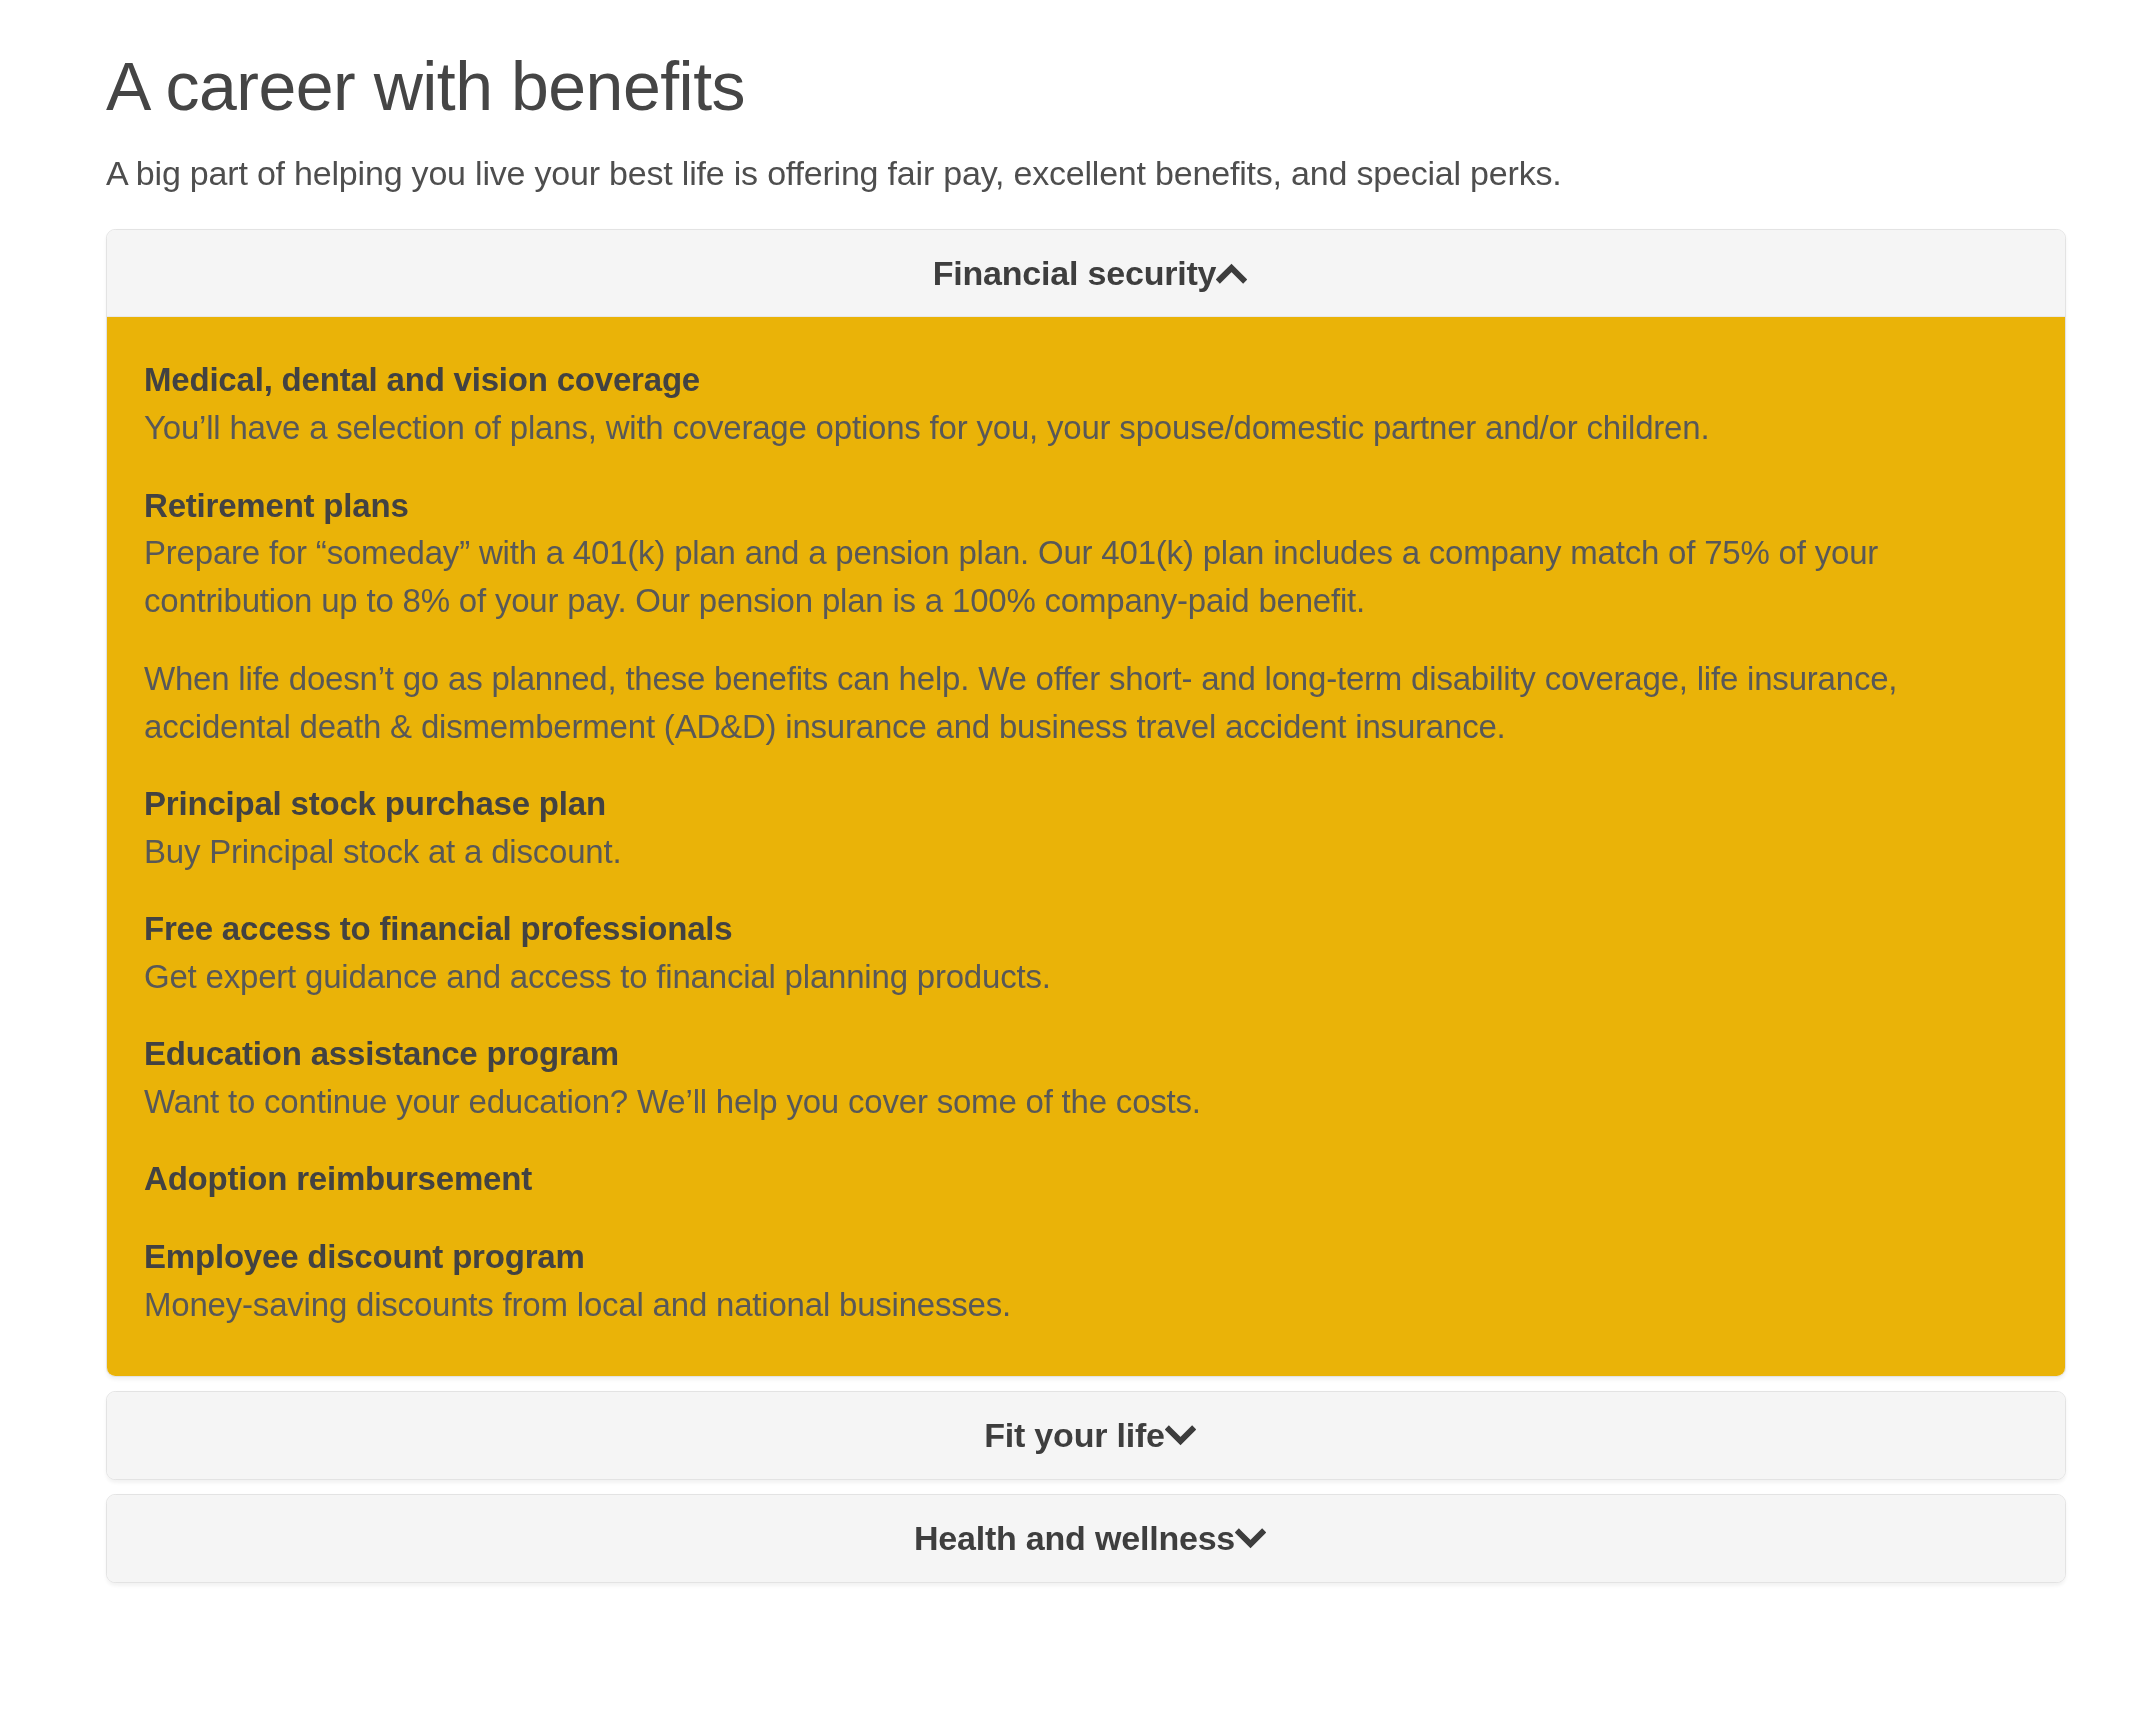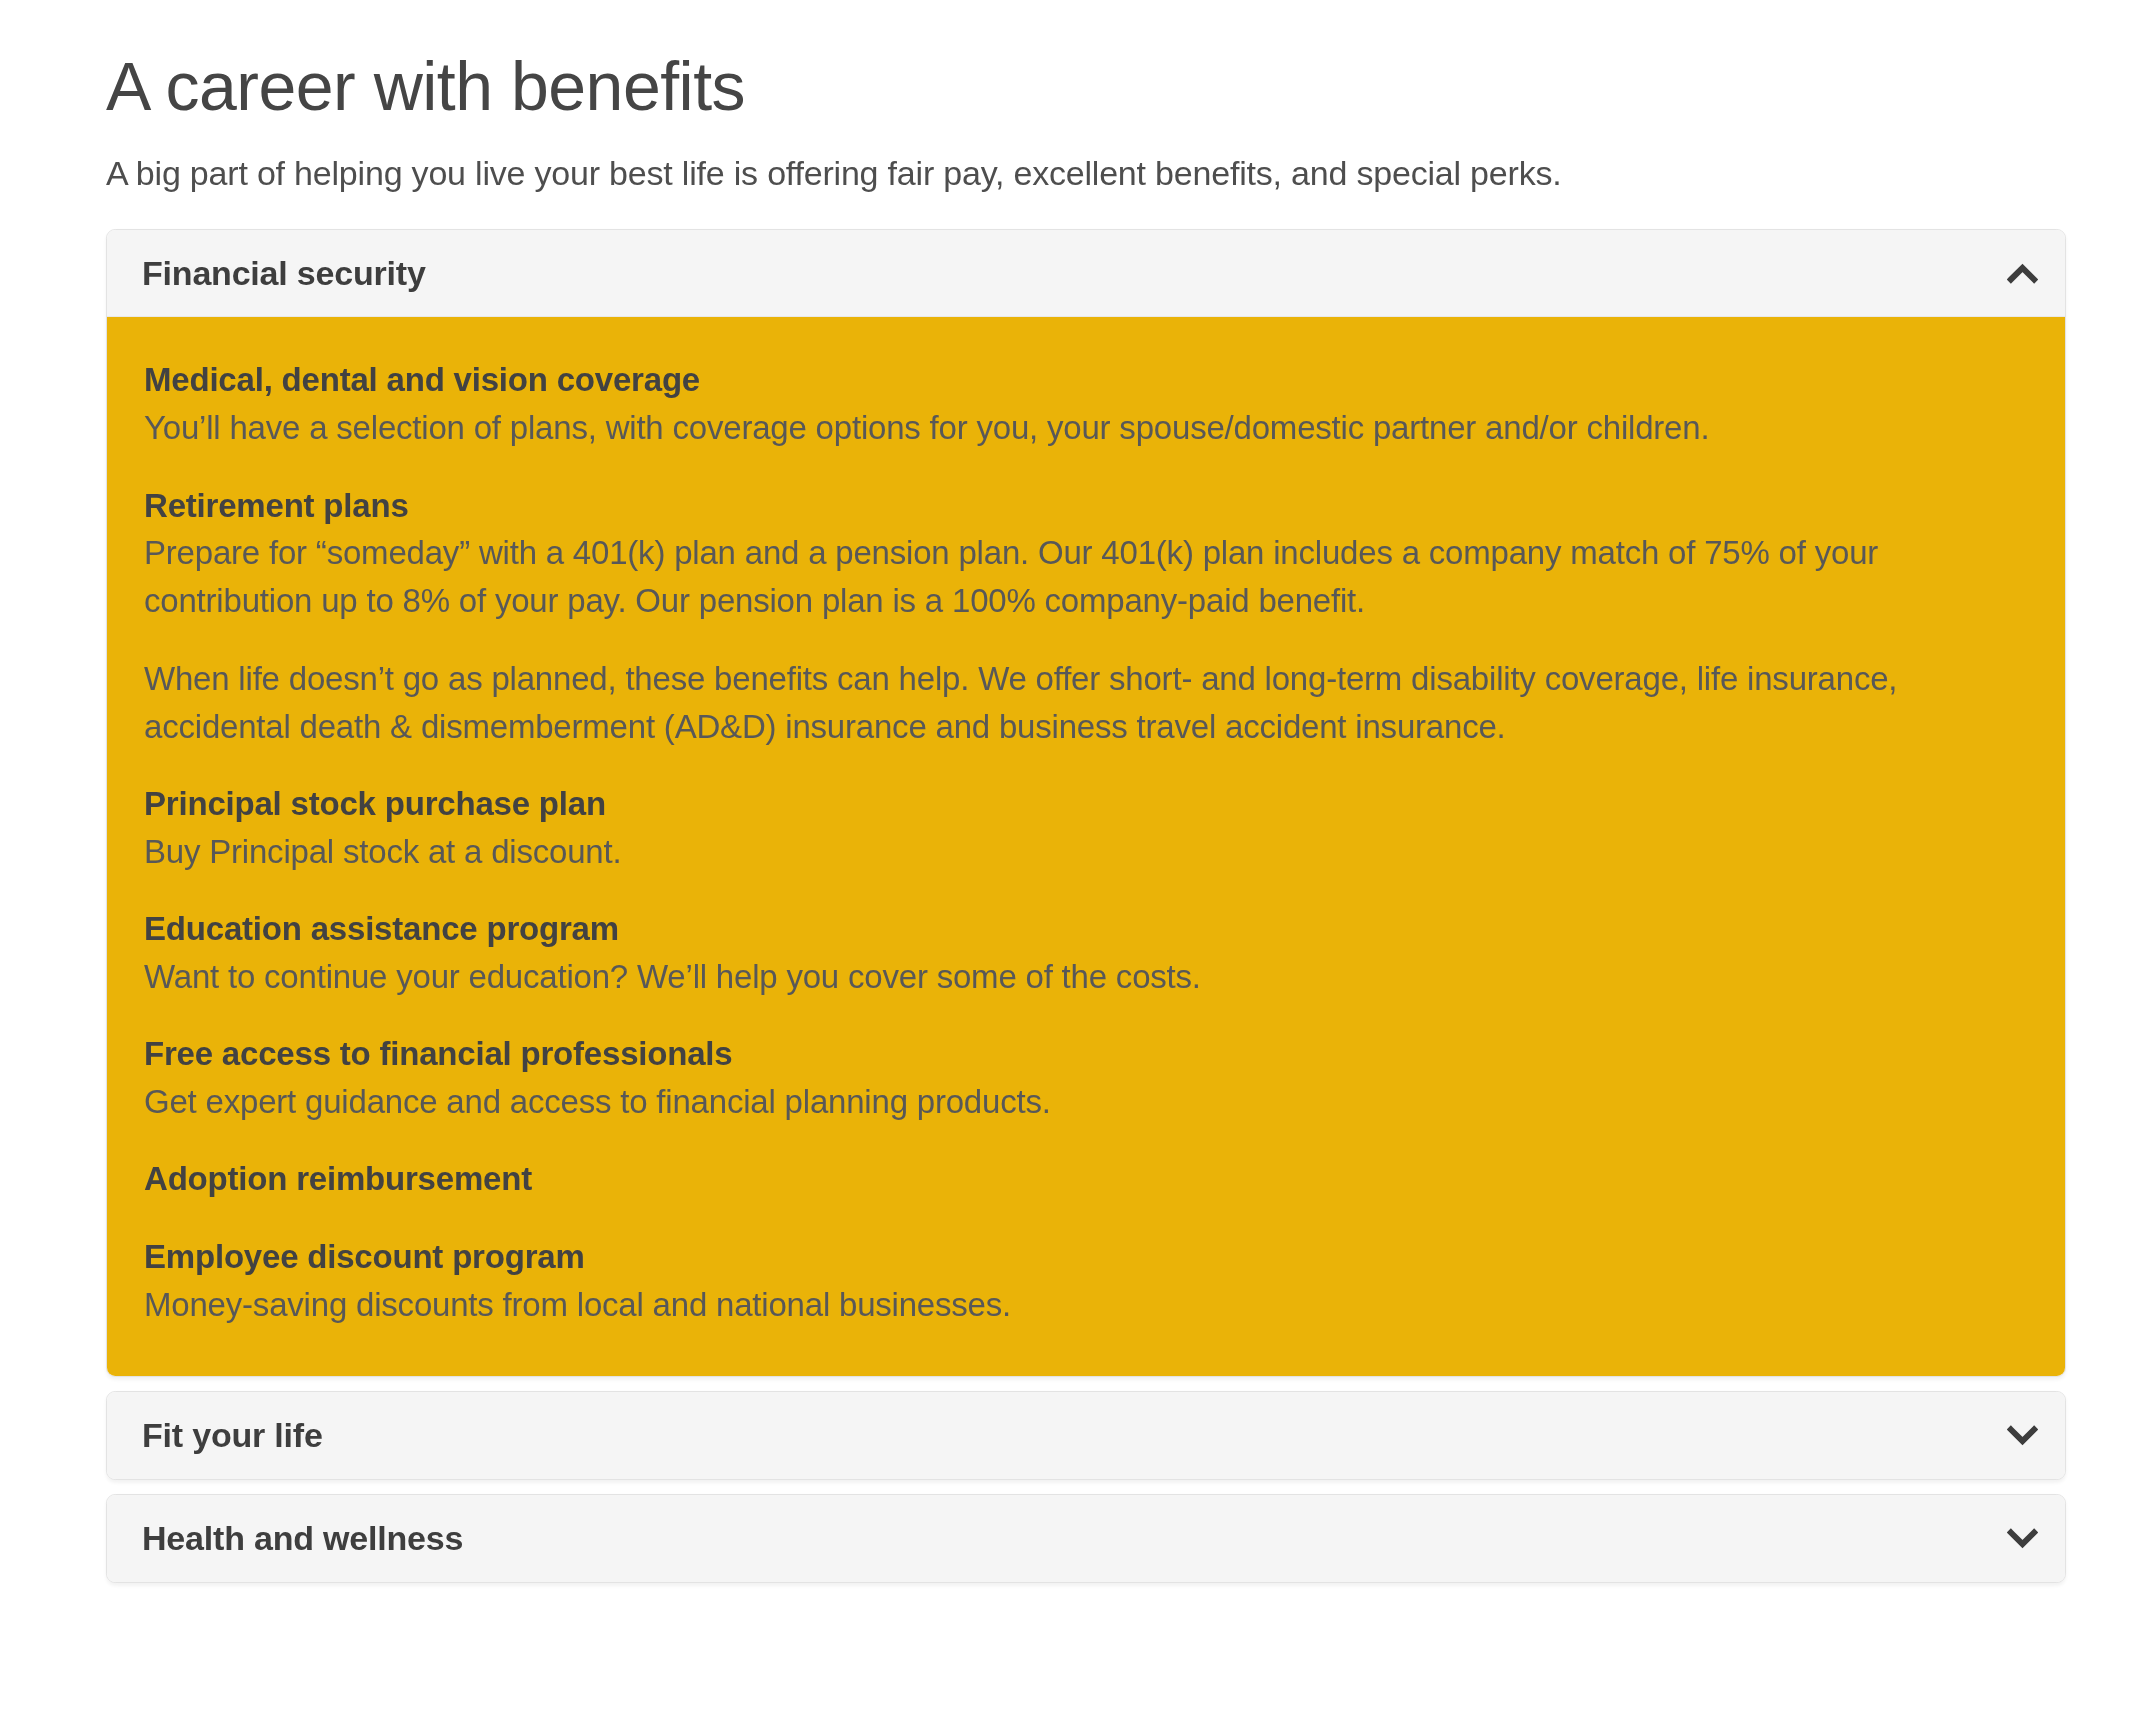--- a/index.html
+++ b/index.html
@@ -37,21 +37,21 @@
     background: #ffffff;
     box-shadow: 0 2.8px 3.7px rgba(0,0,0,0.05);
     margin-bottom: 14px;
     overflow: hidden;
   }
   .panel-header {
     height: 87px;
     background: #f5f5f5;
     display: flex;
     align-items: center;
-    justify-content: space-between;
+    justify-content: center;
     padding: 0 27px 0 35px;
     cursor: pointer;
   }
   .panel.expanded .panel-header { border-bottom: 0.9px solid #e9e9e9; }
   .panel-label {
     font-size: 34px;
     font-weight: 700;
     color: #3e3e3e;
     letter-spacing: -0.2px;
   }
@@ -107,26 +107,26 @@
             <p>Prepare for “someday” with a 401(k) plan and a pension plan. Our 401(k) plan includes a company match of 75% of your contribution up to 8% of your pay. Our pension plan is a 100% company-paid benefit.</p>
           </div>
           <div class="benefit">
             <p>When life doesn’t go as planned, these benefits can help. We offer short- and long-term disability coverage, life insurance, accidental death &amp; dismemberment (AD&amp;D) insurance and business travel accident insurance.</p>
           </div>
           <div class="benefit">
             <h3>Principal stock purchase plan</h3>
             <p>Buy Principal stock at a discount.</p>
           </div>
           <div class="benefit">
+            <h3>Free access to financial professionals</h3>
+            <p>Get expert guidance and access to financial planning products.</p>
+          </div>
+          <div class="benefit">
             <h3>Education assistance program</h3>
             <p>Want to continue your education? We’ll help you cover some of the costs.</p>
-          </div>
-          <div class="benefit">
-            <h3>Free access to financial professionals</h3>
-            <p>Get expert guidance and access to financial planning products.</p>
           </div>
           <div class="benefit">
             <h3>Adoption reimbursement</h3>
           </div>
           <div class="benefit">
             <h3>Employee discount program</h3>
             <p>Money-saving discounts from local and national businesses.</p>
           </div>
         </div>
     </section>

